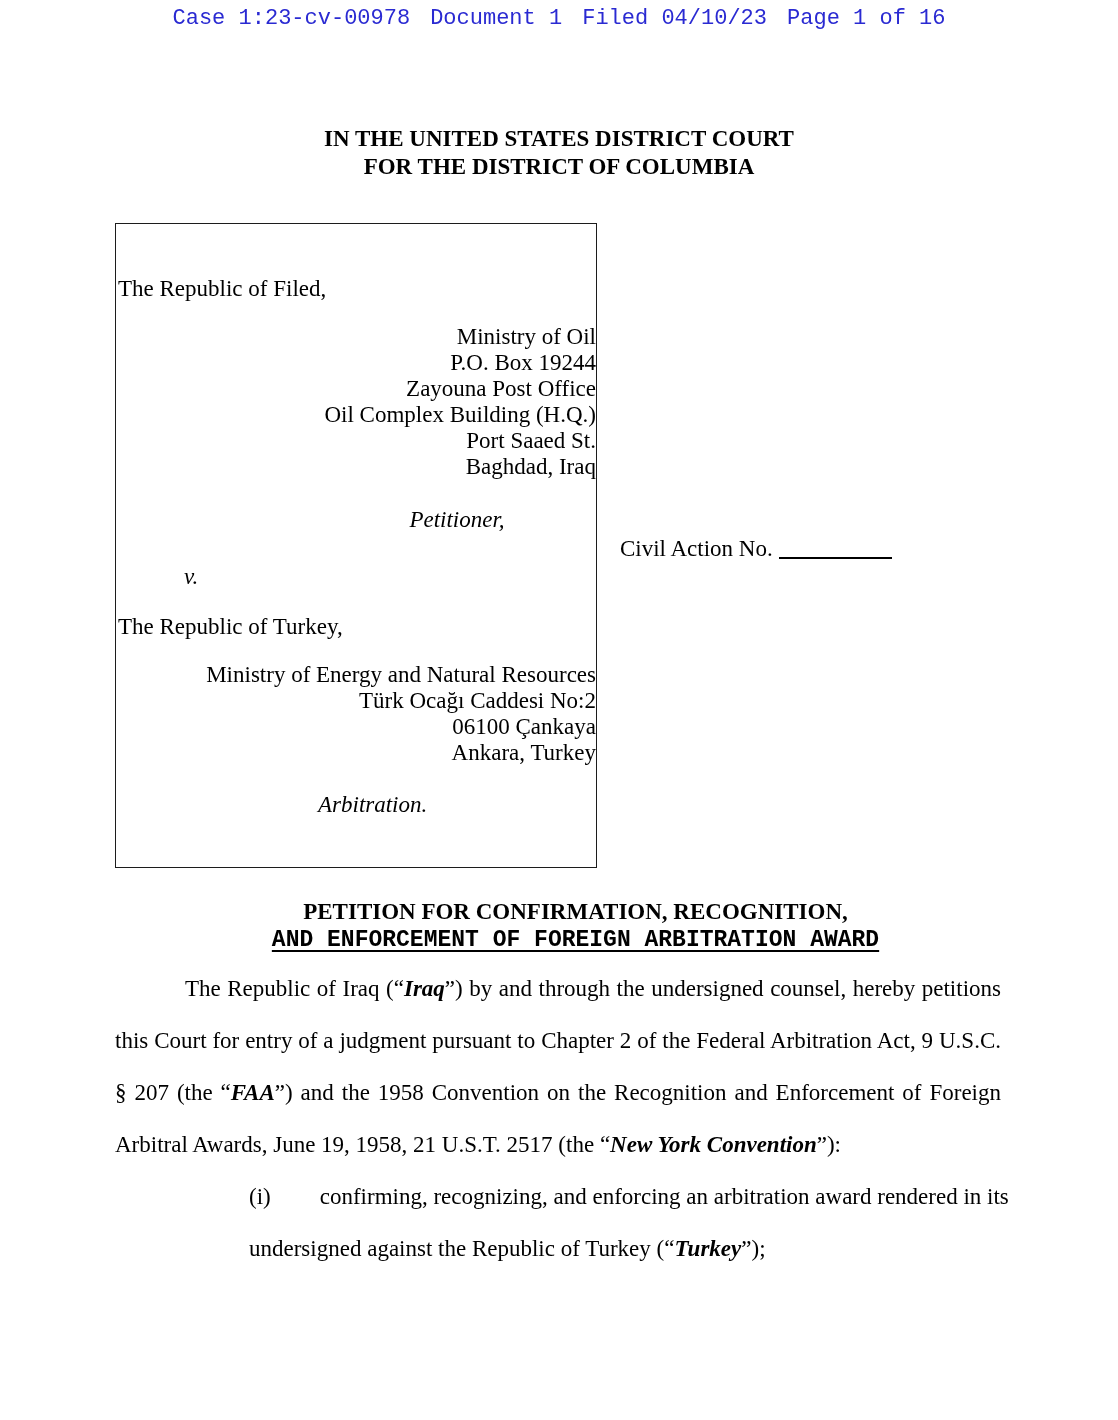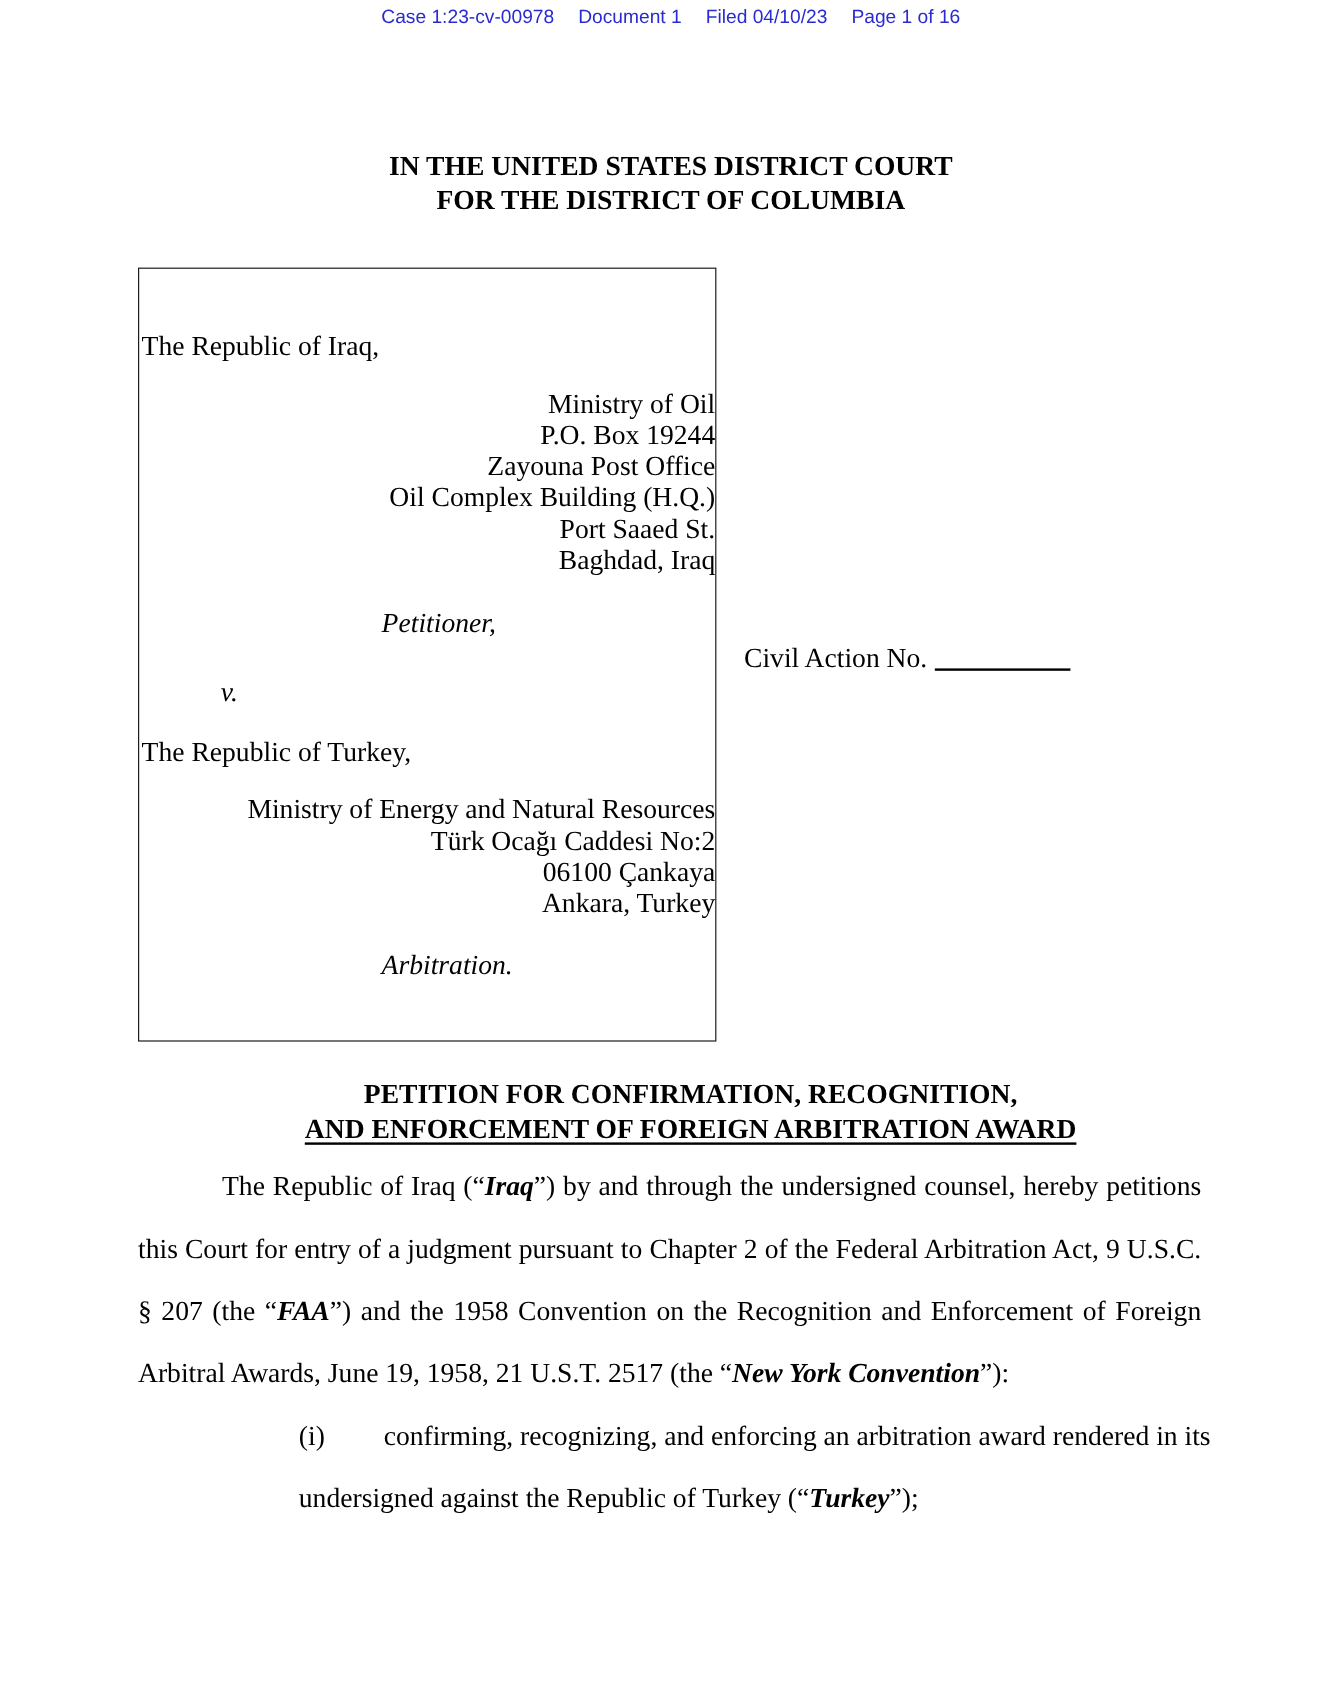--- a/index.html
+++ b/index.html
@@ -14,22 +14,22 @@
     overflow: hidden;
   }
 
   
   .ecf-header {
     position: absolute;
     top: 6px; left: 0; right: 0;
     display: flex;
     justify-content: center;
     gap: 20px;
-    font-family: Liberation Sans, sans-serif;
-    font-size: 16px;
+    font-family: Liberation Mono, monospace;
+    font-size: 22px;
   }
 
   
   .court-title {
     position: absolute;
     top: 125px; left: 0; right: 0;
     text-align: center;
     font-weight: bold;
     line-height: 28px;
   }
@@ -42,21 +42,21 @@
     border: 1.5px solid #1c1c1c;
     box-sizing: border-box;
     line-height: 26px;
   }
   .party   { margin-left: 2px; }
   .p1      { margin-top: 52px; }
   .p2      { margin-top: 24px; }
   .address { margin-left: 68px; margin-top: 22px; text-align: right; }
   .addr-line { line-height: 26px; }
   .role    { font-style: italic; }
-  .role-pet  { margin-left: 202px; margin-top: 27px; }
+  .role-pet  { margin-left: 202px; margin-top: 27px; text-align: center; }
   .role-resp { margin-left: 202px; margin-top: 26px; }
   .versus  { font-style: italic; margin-left: 68px; margin-top: 31px; }
 
   
   .civil-action { position: absolute; left: 620px; top: 536px; }
   .blank {
     display: inline-block;
     width: 113px; height: 2px;
     border-bottom: 2px solid #000;
     margin-left: 6px;
@@ -69,20 +69,21 @@
     top: 897px; left: 0; right: 0;
     text-align: center;
     font-weight: bold;
     line-height: 29px;
     padding-left: 33px;
   }
   .underlined {
     text-decoration: underline;
     text-decoration-thickness: 2px;
     text-underline-offset: 4px;
+    font-family: Liberation Mono, monospace;
   }
 
   
   .body-para { position: absolute; left: 115px; top: 975px; width: 886px; }
   .item-i    { position: absolute; left: 249px; top: 1183px; width: 741px; }
   .line {
     height: 52px;
     line-height: 27px;
     text-align: justify;
     text-align-last: justify;
@@ -104,21 +105,21 @@
       <div class="ecf-seg">Filed 04/10/23</div>
       <div class="ecf-seg">Page 1 of 16</div>
     </div>
 
   <div class="court-title">
     <div>IN THE UNITED STATES DISTRICT COURT</div>
     <div>FOR THE DISTRICT OF COLUMBIA</div>
   </div>
 
   <div class="caption-box">
-    <div class="party p1">The Republic of Iraq,</div>
+    <div class="party p1">The Republic of Filed,</div>
     <div class="address">
         <div class="addr-line">Ministry of Oil</div>
         <div class="addr-line">P.O. Box 19244</div>
         <div class="addr-line">Zayouna Post Office</div>
         <div class="addr-line">Oil Complex Building (H.Q.)</div>
         <div class="addr-line">Port Saaed St.</div>
         <div class="addr-line">Baghdad, Iraq</div>
       </div>
     <div class="role role-pet">Petitioner,</div>
     <div class="versus">v.</div>

